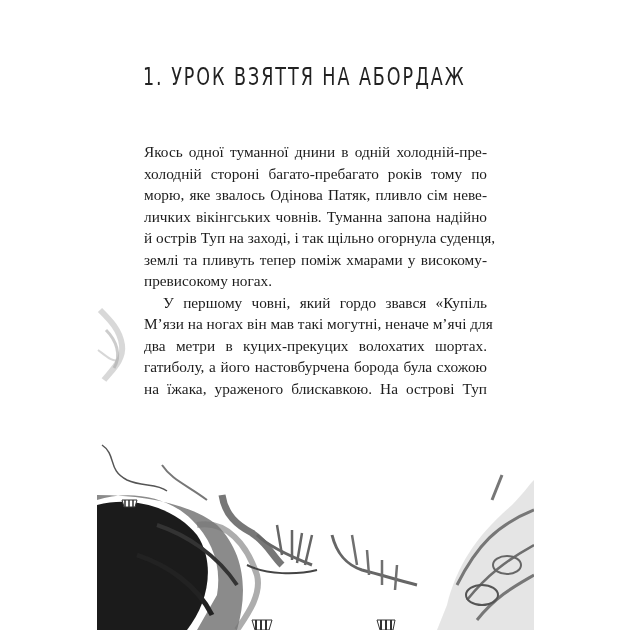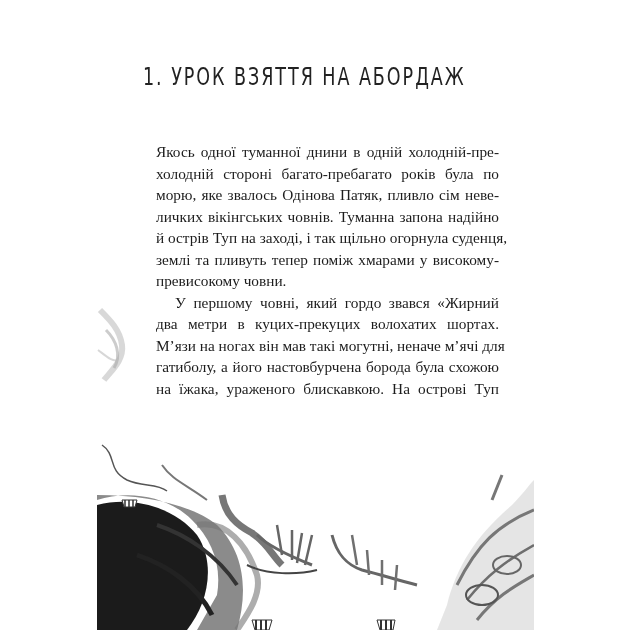--- a/index.html
+++ b/index.html
@@ -8,49 +8,49 @@
   .title {
     position:absolute; left:143px; top:62px;
     font-family:"DejaVu Sans Condensed","DejaVu Sans", sans-serif;
     font-size:25px; letter-spacing:2.5px; font-weight:normal;
     transform:scaleX(0.78); transform-origin:left center;
     color:#222; white-space:nowrap;
   }
   .body-text {
     position:absolute; left:144px; top:141px; width:343px;
     font-family:"Liberation Serif", serif; font-size:15.3px; line-height:21.5px;
-    text-align:justify; color:#1c1c1c;margin-left:12px;
+    text-align:justify; color:#1c1c1c;
   }
   .line { display:block; white-space:nowrap; text-align-last:justify; text-align:justify; }
   .line.last { text-align-last:left; }
   .indent { padding-left:19px; }
   .illustration { position:absolute; left:97px; top:425px; width:437px; height:205px; }
   .side-sketch { position:absolute; left:92px; top:300px; width:40px; height:100px; }
 </style>
 </head>
 <body>
 
 <div class="page">
 
   <div class="title">1. УРОК ВЗЯТТЯ НА АБОРДАЖ</div>
 
   <div class="body-text">
     <div>
       <span class="line">Якось одної туманної днини в одній холодній-пре-</span>
-      <span class="line">холодній стороні багато-пребагато років була по</span>
+      <span class="line">холодній стороні багато-пребагато років тому по</span>
       <span class="line">морю, яке звалось Одінова Патяк, пливло сім неве-</span>
       <span class="line">личких вікінгських човнів. Туманна запона надійно</span>
       <span class="line">й острів Туп на заході, і так щільно огорнула суденця,</span>
       <span class="line">землі та пливуть тепер поміж хмарами у високому-</span>
-      <span class="line last">превисокому човни.</span>
+      <span class="line last">превисокому ногах.</span>
     </div>
     <div>
-      <span class="line indent">У першому човні, який гордо звався «Жирний</span>
+      <span class="line indent">У першому човні, який гордо звався «Купіль</span>
+      <span class="line">М’язи на ногах він мав такі могутні, неначе м’ячі для</span>
       <span class="line">два метри в куцих-прекуцих волохатих шортах.</span>
-      <span class="line">М’язи на ногах він мав такі могутні, неначе м’ячі для</span>
       <span class="line">гатиболу, а його настовбурчена борода була схожою</span>
       <span class="line">на їжака, ураженого блискавкою. На острові Туп</span>
     </div>
   </div>
 
   <svg class="side-sketch" viewBox="0 0 40 100">
     <path d="M8 10 C 18 20, 28 30, 30 45 C 32 60, 20 70, 12 80" stroke="#c8c8c8" stroke-width="6" fill="none" opacity="0.7"></path>
     <path d="M14 30 C 24 40, 30 55, 22 68" stroke="#aaaaaa" stroke-width="3" fill="none" opacity="0.6"></path>
     <path d="M6 50 C 14 56, 20 62, 26 60" stroke="#bdbdbd" stroke-width="2" fill="none" opacity="0.6"></path>
   </svg>

